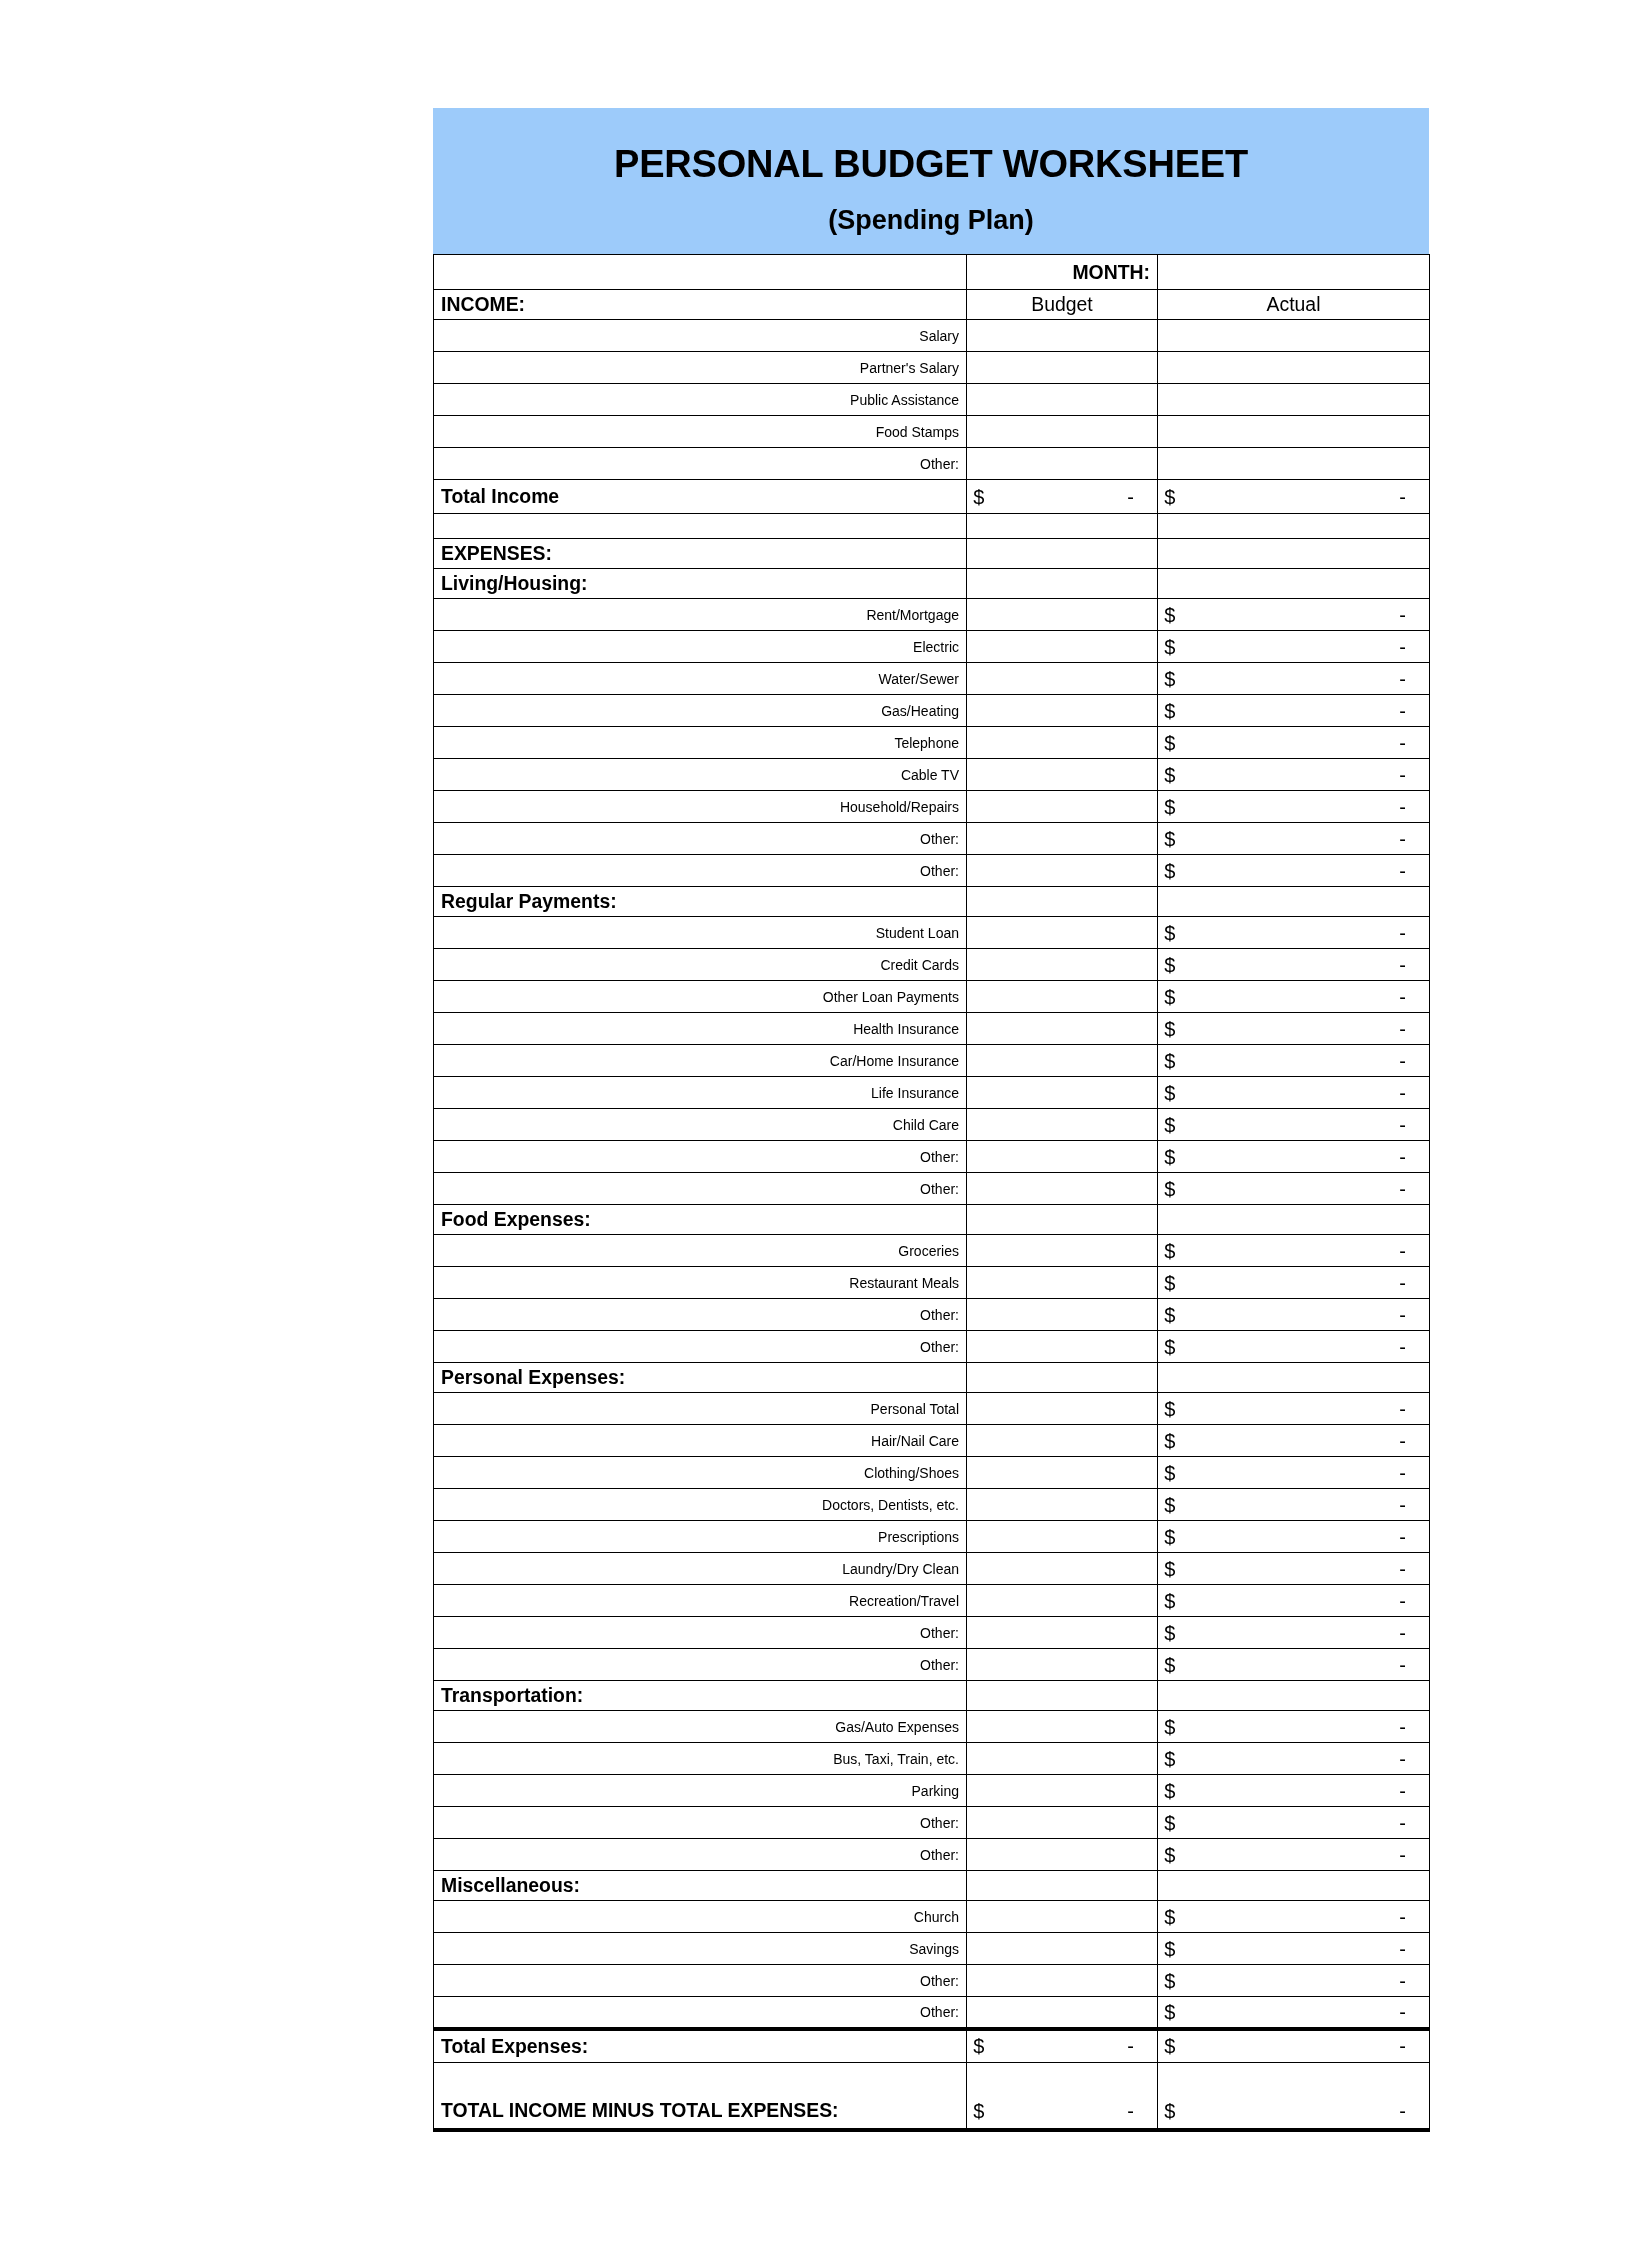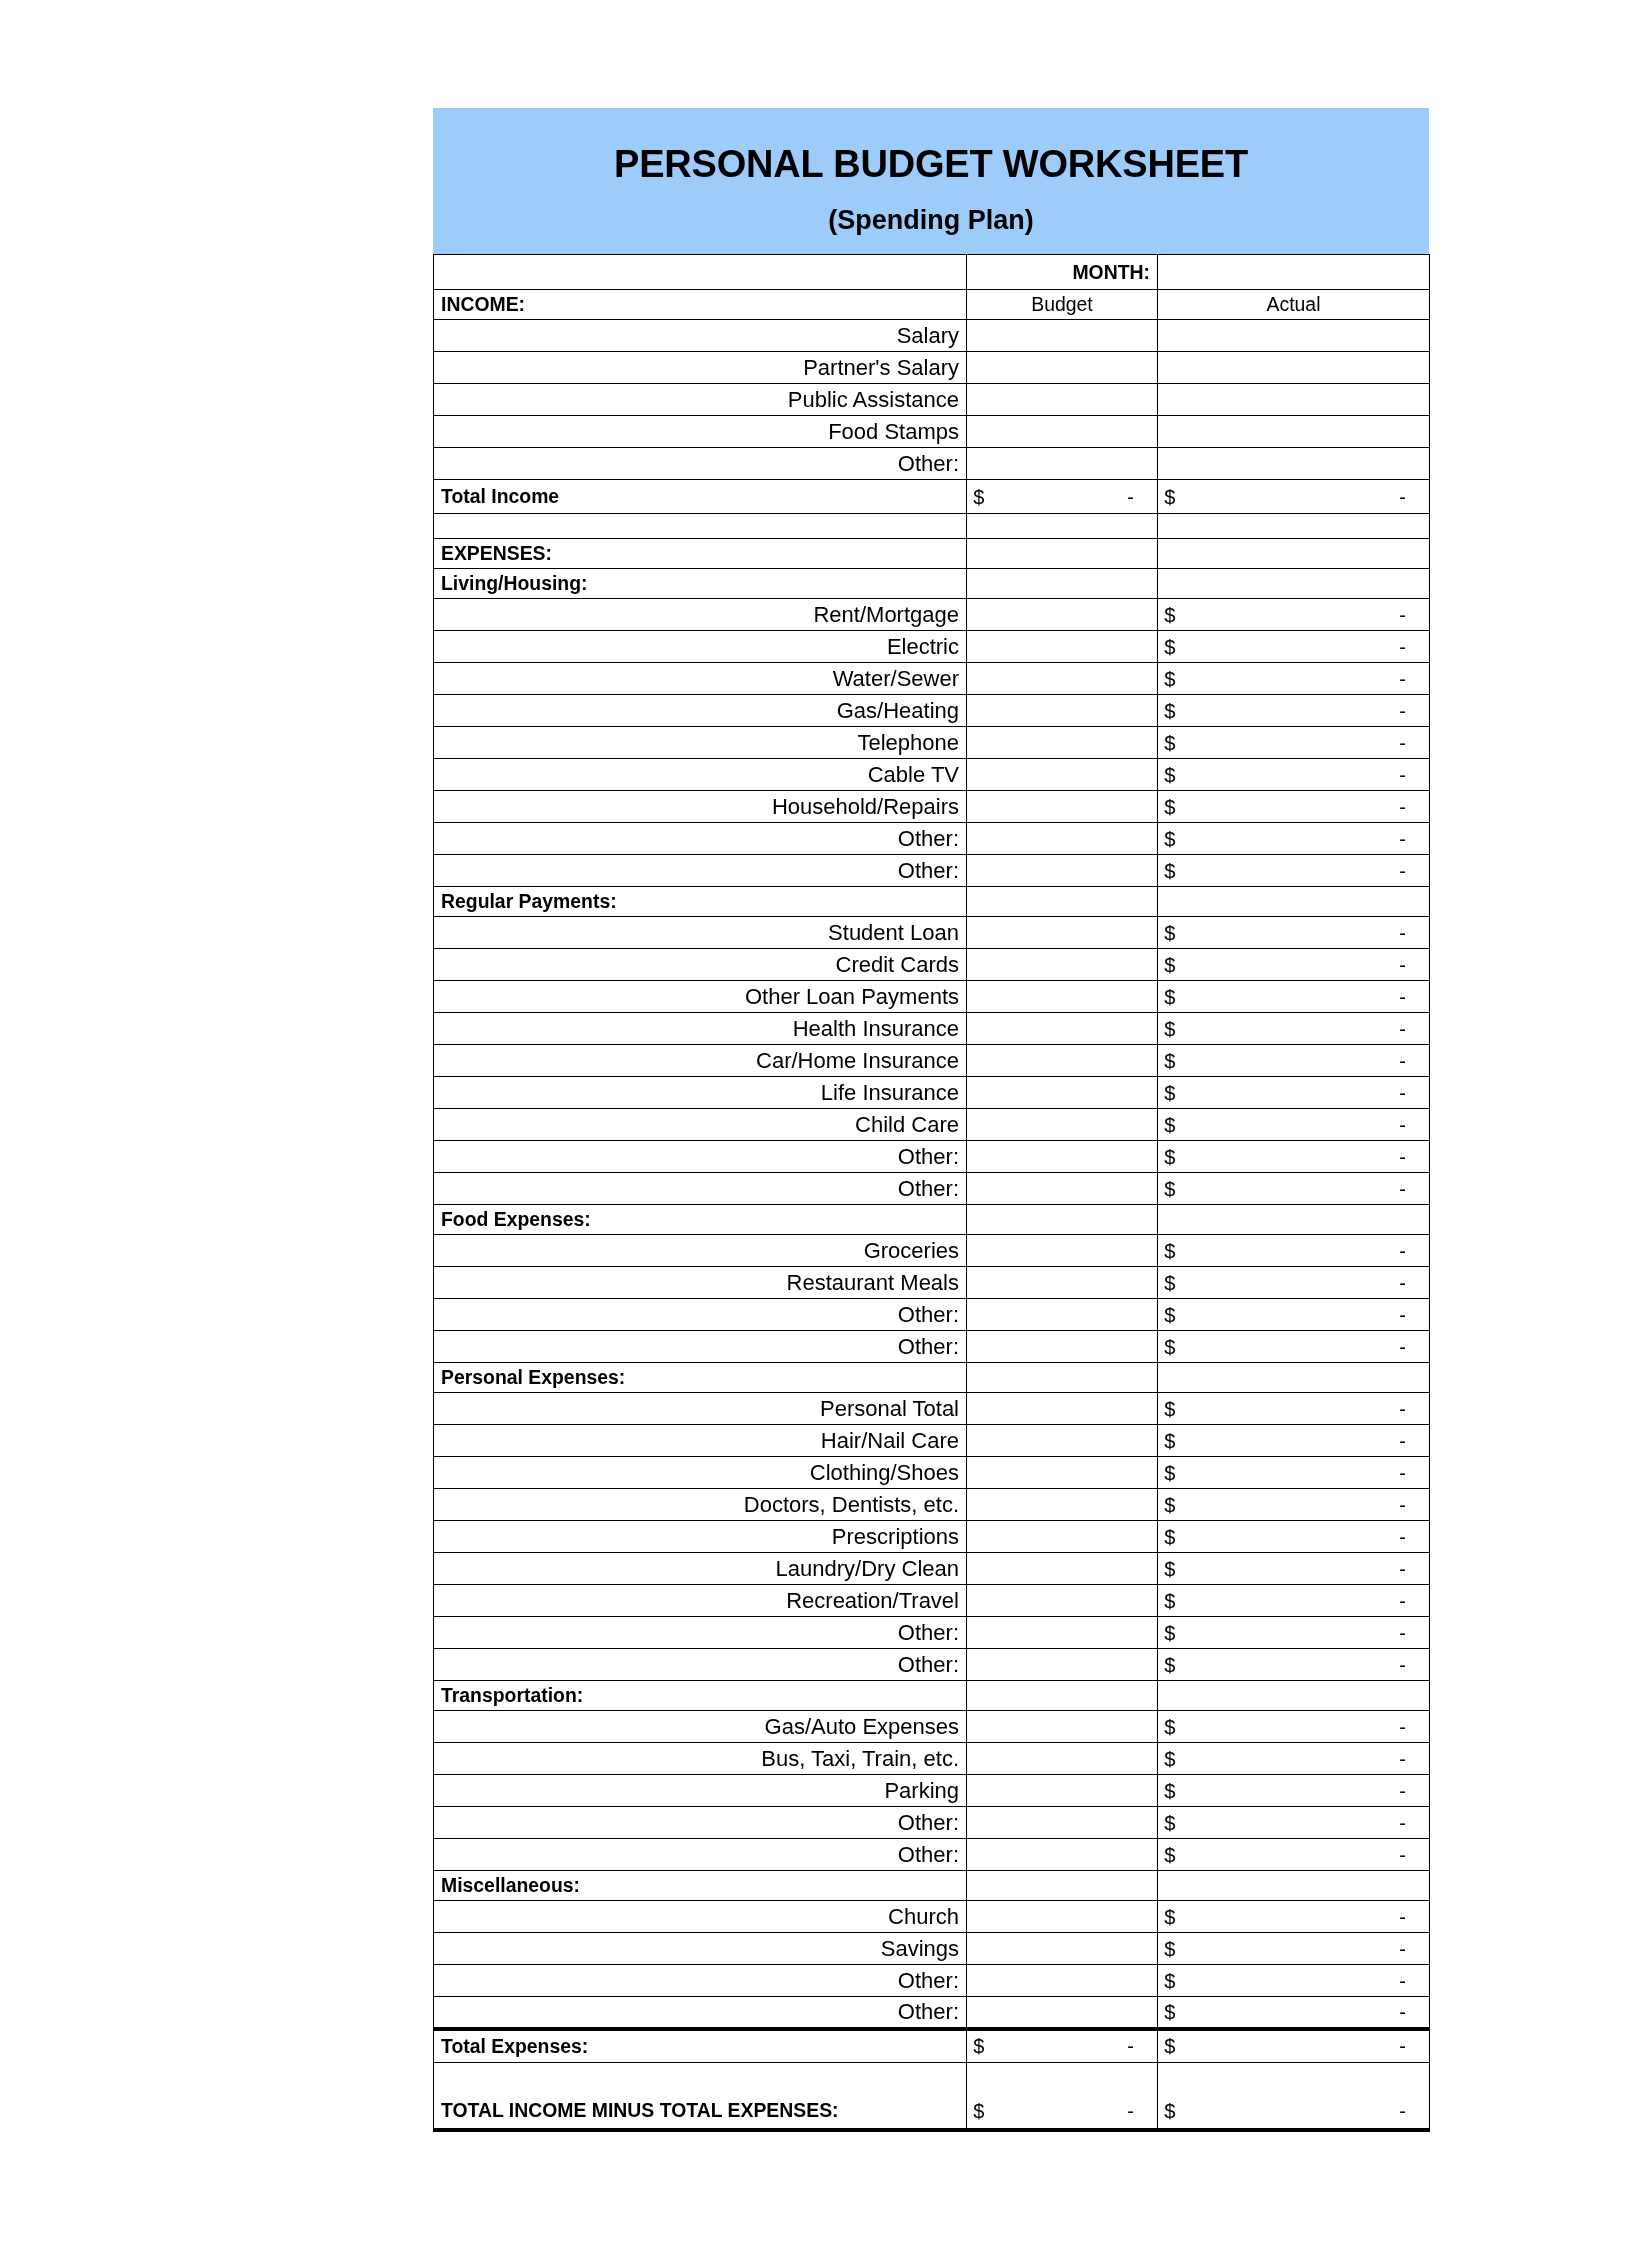--- a/index.html
+++ b/index.html
@@ -48,21 +48,21 @@
   col.c-label{width:533px;}
   col.c-budget{width:191px;}
   col.c-actual{width:272px;}
 
   
   .blue{background:#9dcbfa;}
   .gray{background:#bfbfbf;text-align:center;font-size:19.4px;margin-top:26px;}
   .yellow{background:#ffff00;}
   .white{background:#fff;}
 
-  .lbl-item{text-align:right;font-size:22px;}
+  .lbl-item{text-align:right;font-size:14px;}
   .lbl-sect{text-align:left;font-weight:bold;font-size:19.4px;}
   .lbl-total{text-align:left;font-weight:bold;font-size:19.4px;}
   .lbl-month{text-align:right;font-weight:bold;font-size:19.4px;}
 
   
   .stipple{
     background-color:#ffffff;
     background-image:
       radial-gradient(circle at 1.4px 1.4px, #000 1px, transparent 1.1px);
     background-size:9.7px 9.7px;

